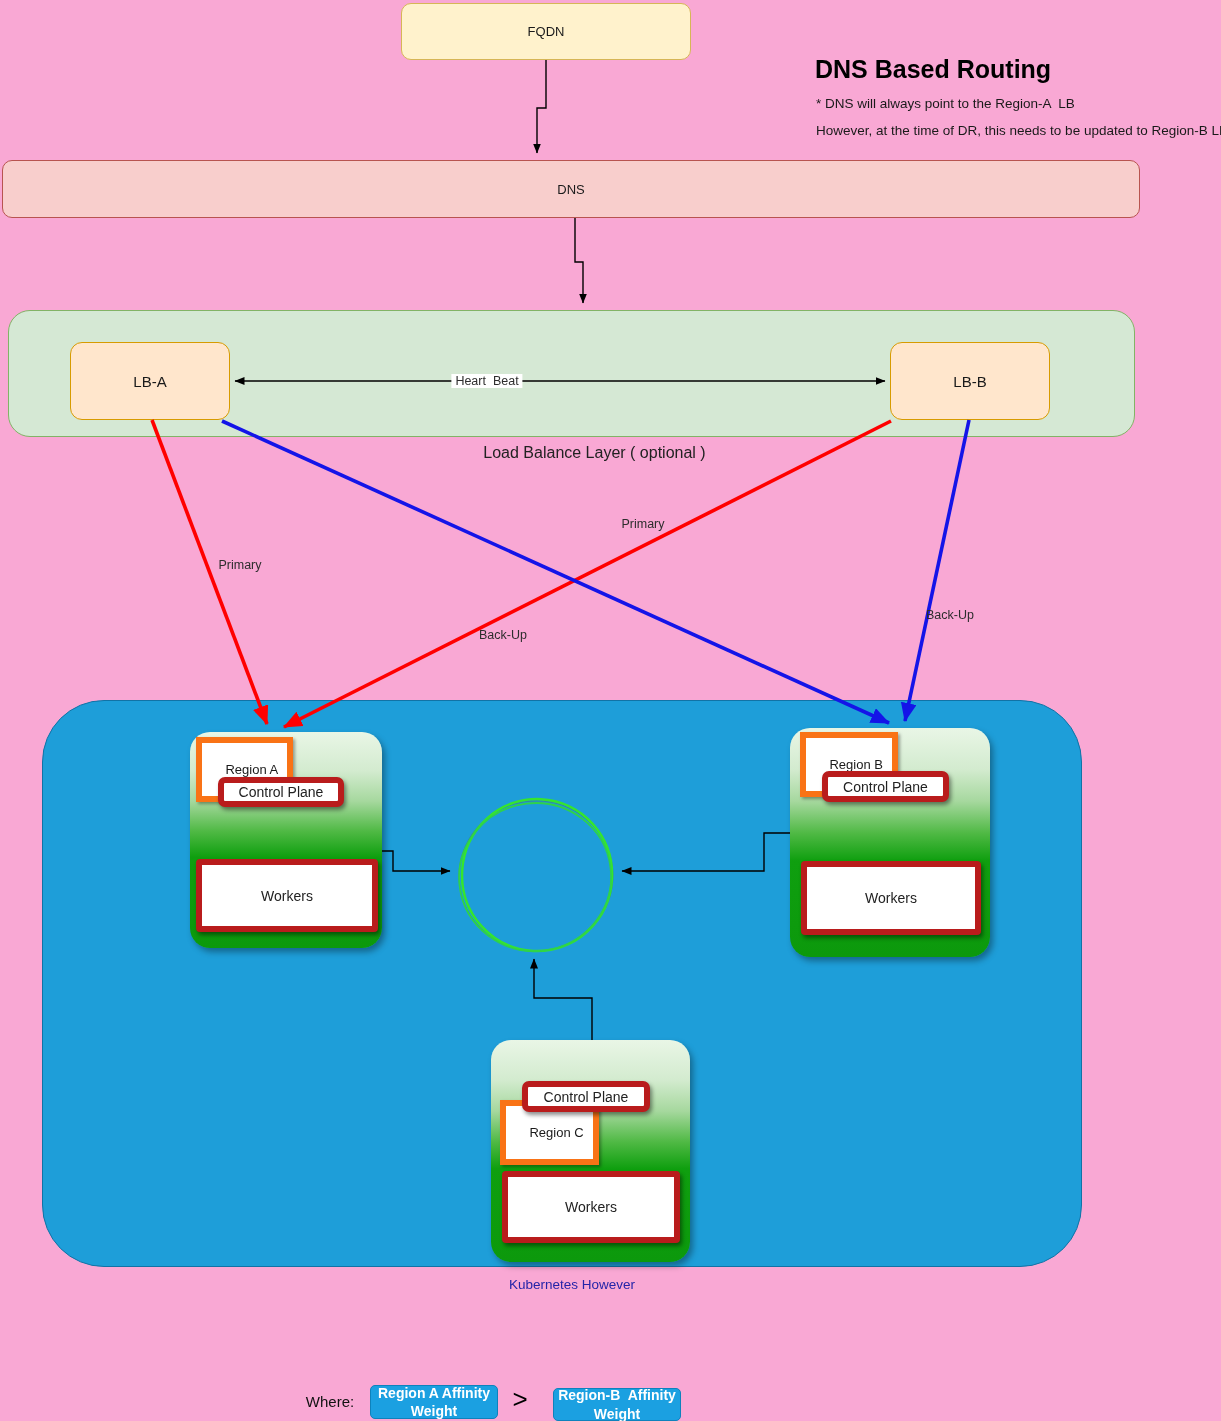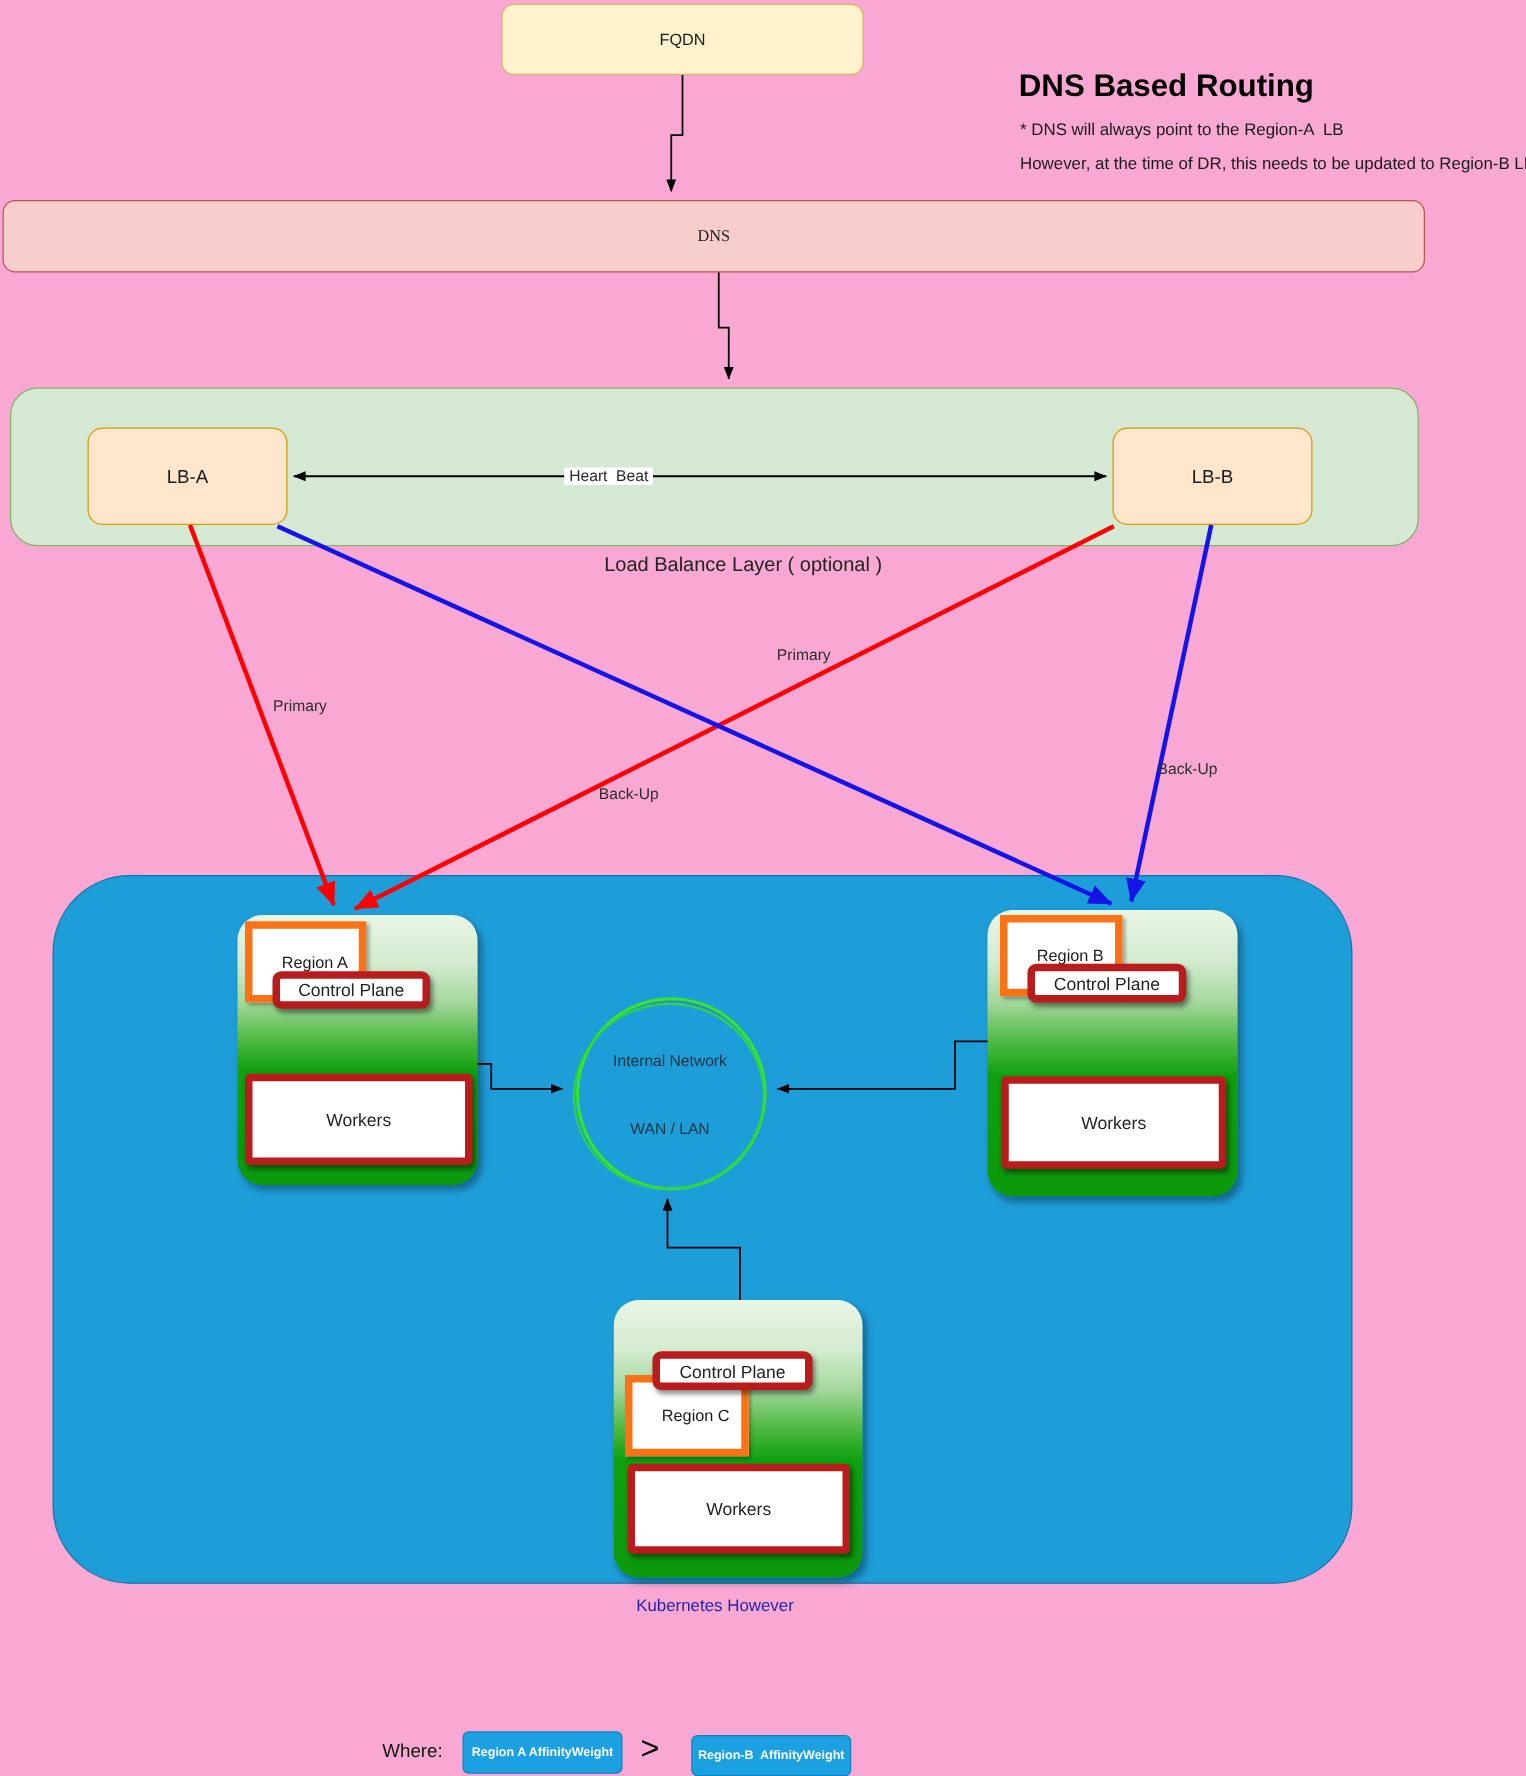--- a/index.html
+++ b/index.html
@@ -7,21 +7,21 @@
   #canvas{position:relative;width:1221px;height:1421px;background:#f9a8d4;overflow:hidden;}
 
   .abs{position:absolute;}
   .node{position:absolute;display:flex;align-items:center;justify-content:center;
         font-size:13px;color:#1a1a1a;box-sizing:border-box;}
 
   
   .fqdn{left:401px;top:3px;width:290px;height:57px;background:#FFF2CC;
         border:1px solid #D6B656;border-radius:10px;}
   .dns{left:2px;top:160px;width:1138px;height:58px;background:#F8CECC;
-        border:1px solid #B85450;border-radius:10px;font-family:Liberation Serif, serif;}
+        border:1px solid #B85450;border-radius:10px;}
   .lb-layer{left:8px;top:310px;width:1127px;height:127px;background:#D5E8D4;
         border:1px solid #82B366;border-radius:22px;}
   .lb-box{width:160px;height:78px;background:#FFE6CC;border:1px solid #D79B00;
         border-radius:12px;font-size:15px;}
   .lb-a{left:70px;top:342px;}
   .lb-b{left:890px;top:342px;}
 
   
   .title{left:815px;top:55px;font-size:25px;font-weight:bold;color:#000;white-space:pre;}
   .note{left:816px;font-size:13.5px;color:#1a1a1a;white-space:pre;}
@@ -59,22 +59,22 @@
   .edge-label{position:absolute;transform:translate(-50%,-50%);font-size:12.5px;
         color:#2d2d2d;white-space:pre;}
   .hb-label{background:#fff;padding:0 4px;}
 
   .lb-caption{left:574px;top:453px;transform:translate(-50%,-50%);font-size:16px;
         color:#222;white-space:pre;padding-left:41px;}
 
   
   .where{left:330px;top:1401px;transform:translate(-50%,-50%);font-size:15px;color:#111;}
   .legend-box{position:absolute;background:#1BA0E1;border:1px solid #0E82BC;
-        border-radius:5px;color:#fff;font-weight:bold;font-size:10px;
-        display:flex;flex-direction:row;align-items:center;justify-content:center;
+        border-radius:5px;color:#fff;font-weight:bold;font-size:14px;
+        display:flex;flex-direction:column;align-items:center;justify-content:center;
         line-height:1.3;text-align:center;box-sizing:border-box;white-space:pre;}
   .legend-a{left:370px;top:1385px;width:128px;height:34px;}
   .legend-b{left:553px;top:1388px;width:128px;height:33px;}
   .gt{left:520px;top:1399px;transform:translate(-50%,-50%);font-size:26px;color:#000;}
 
   svg.overlay{position:absolute;left:0;top:0;width:1221px;height:1421px;
         pointer-events:none;z-index:5;}
   .txt{z-index:6;}
 </style>
 </head>
@@ -132,24 +132,20 @@
   <div class="chip txt" style="left:500px;top:1100px;">
     <span>Region C</span>
   </div>
   <div class="inner cp txt" style="left:522px;top:1081px;width:128px;height:31px;">
     <span>Control Plane</span>
   </div>
   <div class="inner wk txt" style="left:502px;top:1171px;width:178px;height:72px;">
     <span>Workers</span>
   </div>
 
-  <div class="abs net-label txt">
-    <div>Internal Network</div>
-    <div>WAN / LAN</div>
-  </div>
 
   <div class="edge-label hb-label txt" style="left:487px;top:381px;">Heart  Beat</div>
   <div class="edge-label txt" style="left:240px;top:565px;">Primary</div>
   <div class="edge-label txt" style="left:503px;top:635px;">Back-Up</div>
   <div class="edge-label txt" style="left:643px;top:524px;">Primary</div>
   <div class="edge-label txt" style="left:950px;top:615px;">Back-Up</div>
 
   <div class="abs where txt">Where:</div>
   <div class="legend-box legend-a txt">
     <div>Region A Affinity</div>

